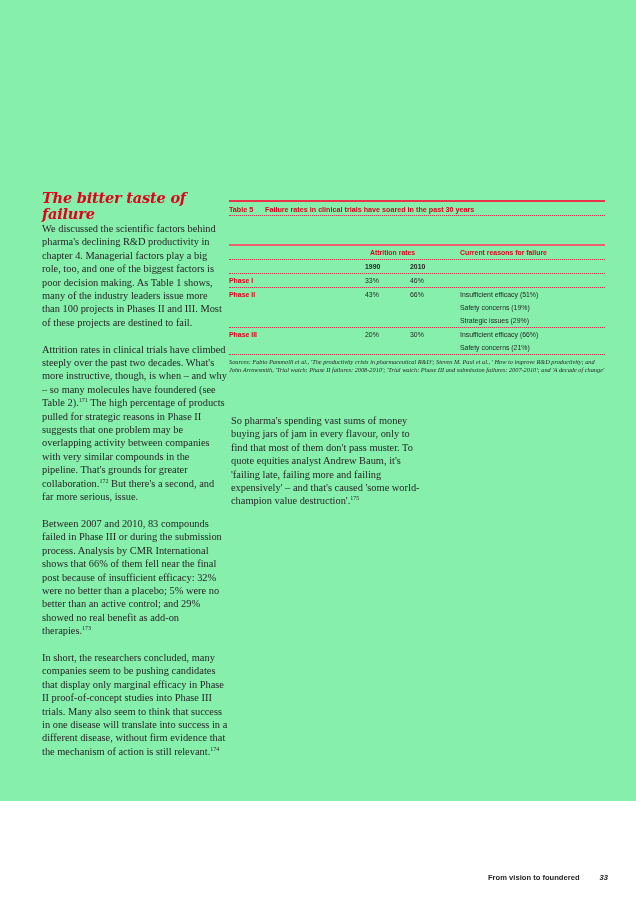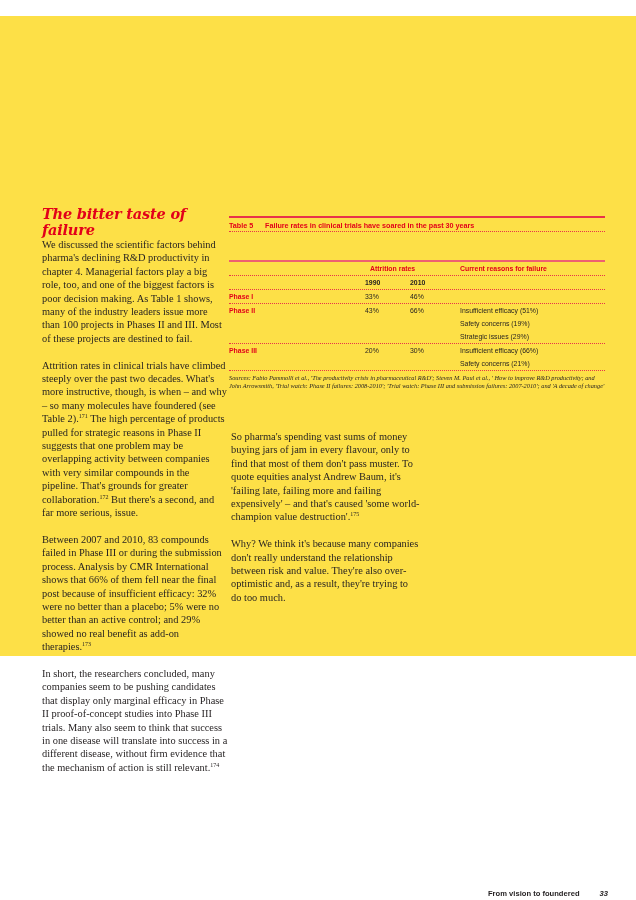--- a/index.html
+++ b/index.html
@@ -1,17 +1,17 @@
 <!DOCTYPE html>
 <html><head>
   <meta charset="utf-8">
   <style>
     html, body { margin: 0; padding: 0; background: #ffffff; }
     body { width: 636px; height: 900px; position: relative; overflow: hidden; }
-    .page { position: absolute; left: 0; top: 16px; width: 636px; height: 640px; background: #fde047; }
+    .page { position: absolute; left: 0; top: 0; width: 636px; height: 801px; background: #86efac; }
 
     .left-col {
       position: absolute; left: 42px; top: 190px; width: 186px;
       font-family: "Liberation Serif", "DejaVu Serif", serif;
       color: #231f20; font-size: 10.4px; line-height: 13.4px;
     }
     .section-title {
       font-family: "DejaVu Serif", "Liberation Serif", serif;
       font-style: italic; font-weight: bold; color: #e2001a;
       font-size: 14.5px; line-height: 16px; margin: 0; letter-spacing: -0.2px;
@@ -135,19 +135,18 @@
           <span class="c-reason">Safety concerns (21%)</span>
         </div>
       </div>
     </div>
 
     <div class="sources">Sources: Fabio Pammolli et al., 'The productivity crisis in pharmaceutical R&amp;D'; Steven M. Paul et al., ' How to improve R&amp;D productivity; and John Arrowsmith, 'Trial watch: Phase II failures: 2008-2010'; 'Trial watch: Phase III and submission failures: 2007-2010'; and 'A decade of change'</div>
   </div>
 
   <div class="mid-col">
     <p class="para"><span>So pharma's spending vast sums of money buying jars of jam in every flavour, only to find that most of them don't pass muster. To quote equities analyst Andrew Baum, it's 'failing late, failing more and failing expensively' – and that's caused 'some world-champion value destruction'.</span><sup>175</sup></p>
-    <p class="para"><span>Why? We think it's because many companies don't really understand the relationship between risk and value. They're also over-optimistic and, as a result, they're trying to do too much.</span></p>
   </div>
 
   <div class="footer">
     <span>From vision to foundered</span><span class="pg">33</span>
   </div>
 </div>
 
 </body></html>

